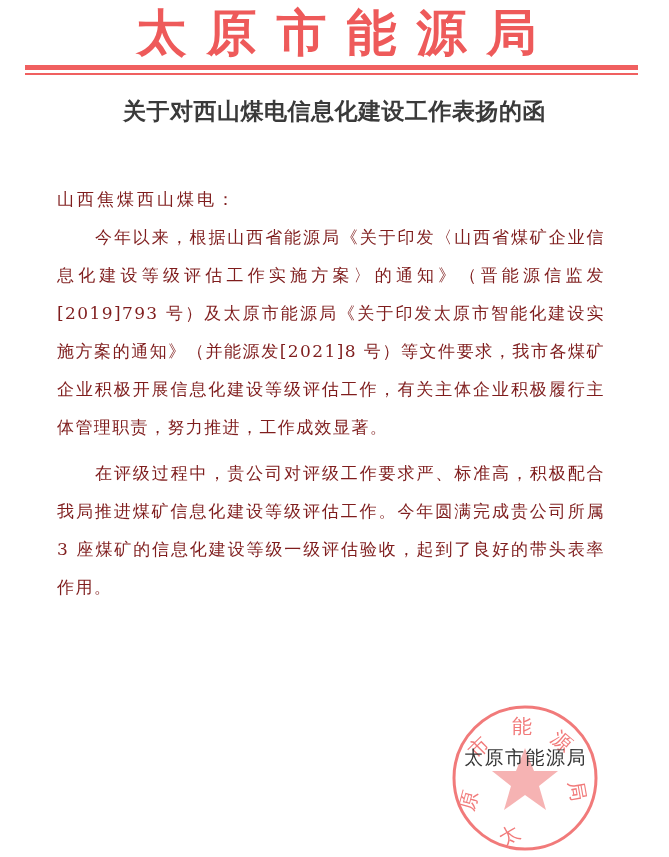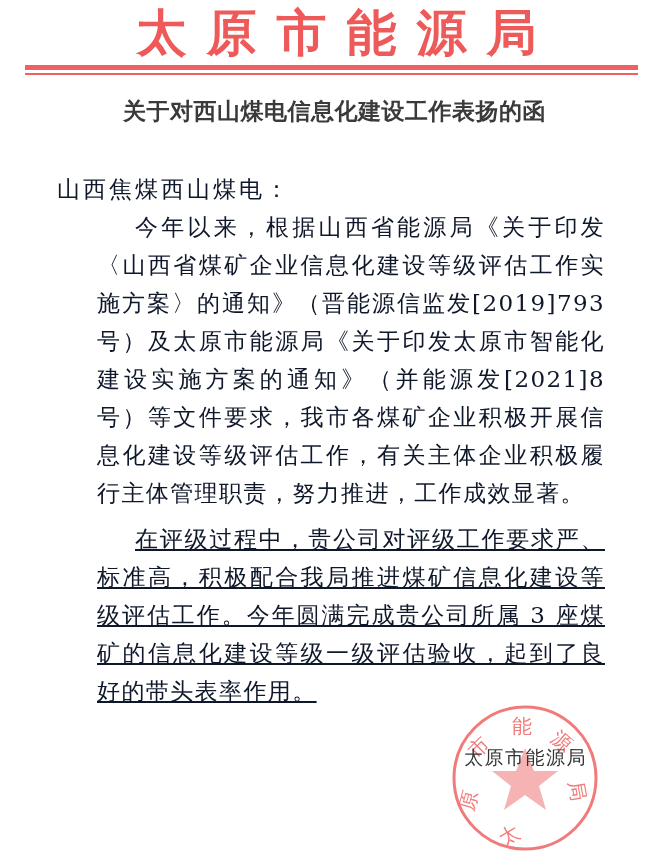--- a/index.html
+++ b/index.html
@@ -53,43 +53,41 @@
     text-align: center;
     font-family: "DejaVu Sans", "Liberation Sans", sans-serif;
     font-weight: bold;
     font-size: 23px;
     color: #3a3a3a;
     letter-spacing: 0.5px;
   }
   .body-text {
     position: absolute;
     left: 57px;
-    top: 170px;
+    top: 180px;
     width: 548px;
-    font-size: 23px;
+    font-size: 17px;
     line-height: 38px;
-    color: #0f172a;
+    color: #7f1d1d;
   }
   .salutation {
     margin: 0;
     letter-spacing: 3px;
   }
   .para {
     margin: 0;
     text-indent: 38px;
     text-align: justify;
     letter-spacing: 1.4px;
   }
   .para + .para, .salutation + .para {
     margin-top: 0;
-    margin-left: 40px;
   }
   .para.gap {
     margin-top: 8px;
-    text-decoration: underline;
   }
   .signature {
     position: absolute;
     right: 76px;
     top: 738px;
     text-align: right;
     font-size: 19px;
     line-height: 38px;
     color: #333333;
     z-index: 2;

